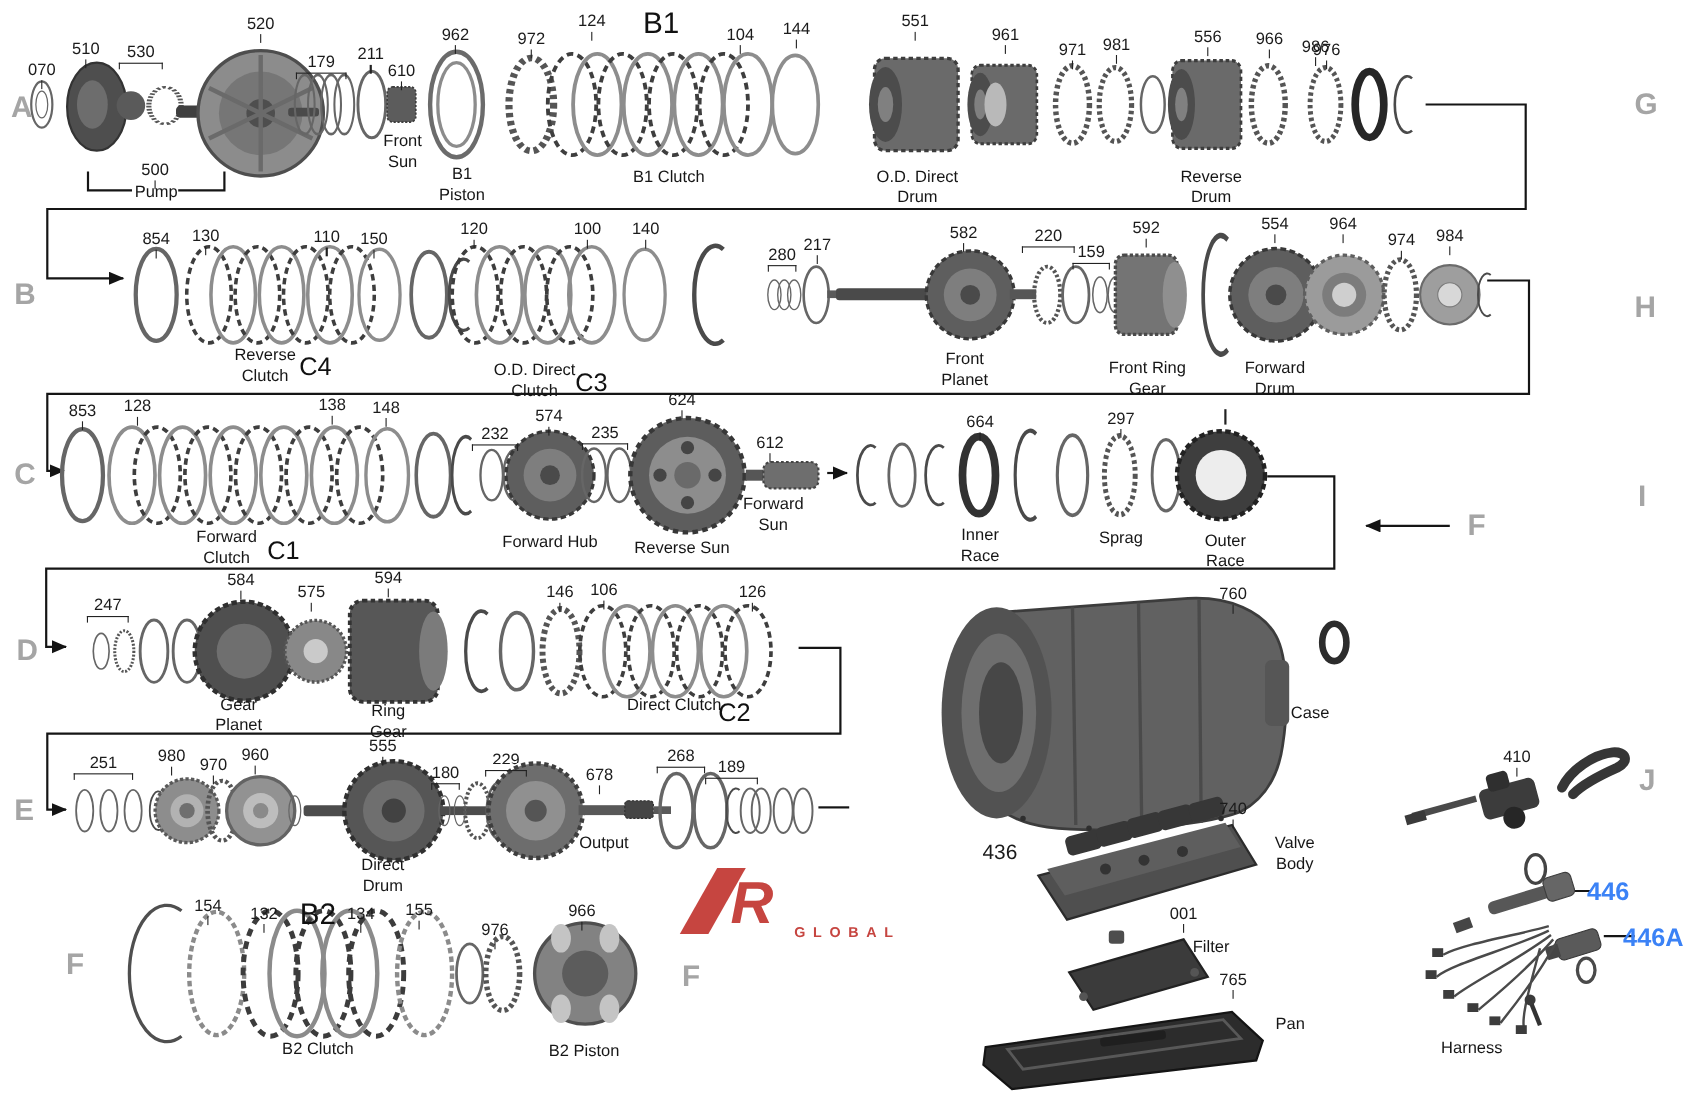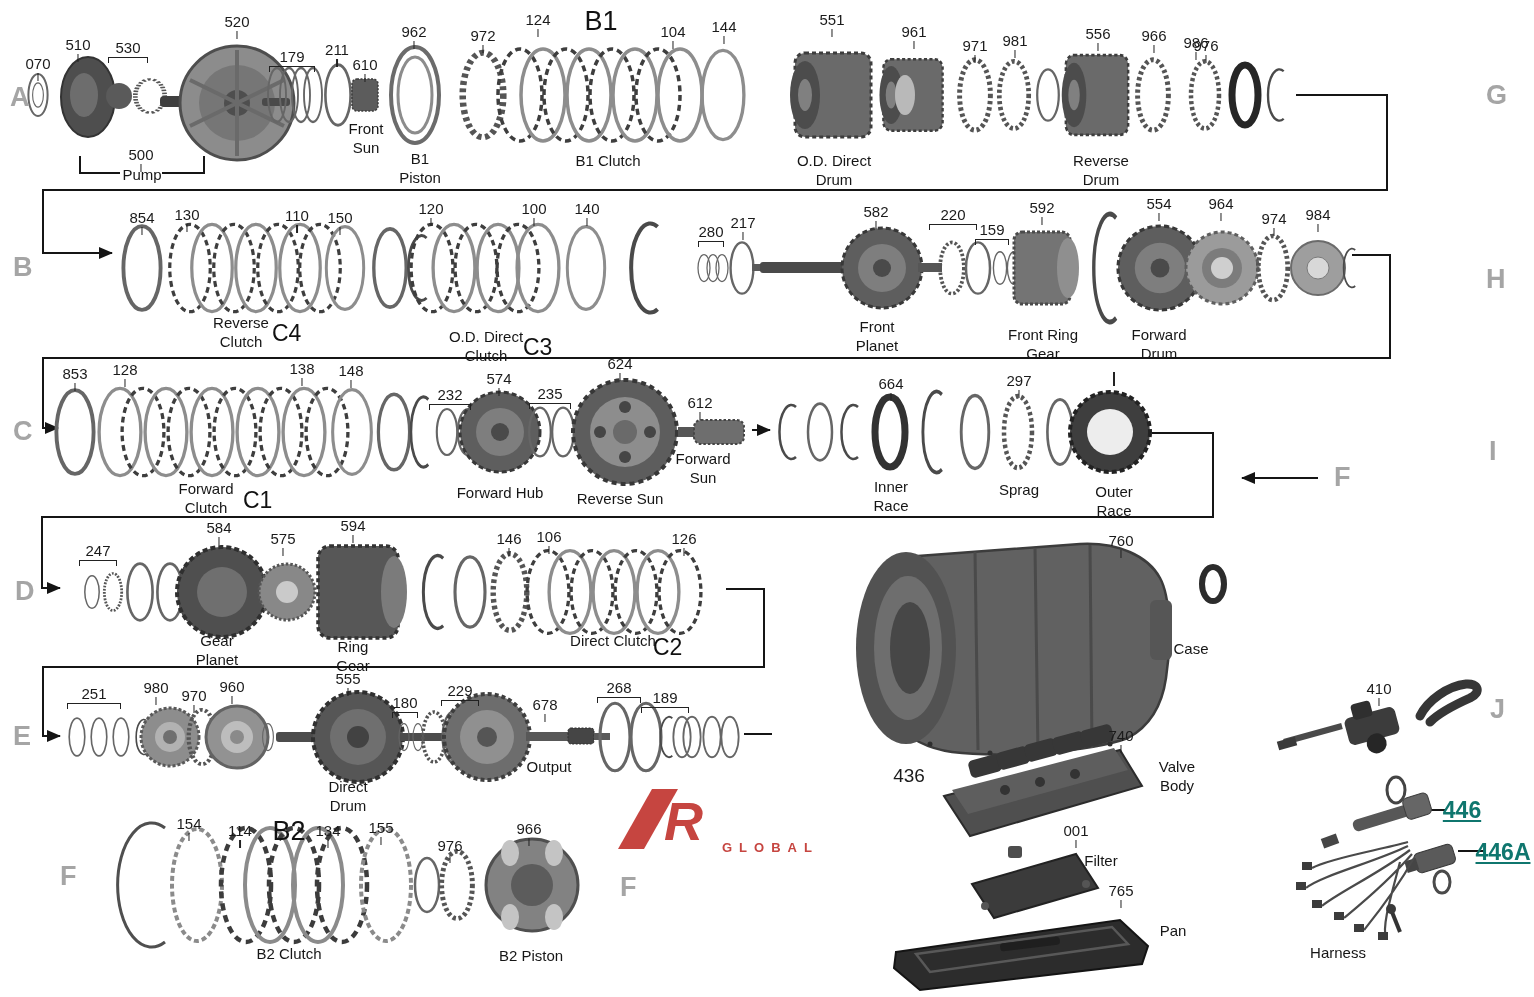--- a/index.html
+++ b/index.html
@@ -10,21 +10,21 @@
        color:#1b1b1b;text-align:center;line-height:1;z-index:4;}
   .num.t::after{content:"";display:block;width:1.5px;height:8px;background:#222;margin:2px auto 0;}
   .num.b::after{content:"";display:block;width:var(--bw,44px);height:6px;border:1.5px solid #222;
        border-bottom:none;margin:2px auto 0;box-sizing:border-box;}
   .n436{font-size:19px;}
   .pname{position:absolute;transform:translateX(-50%);font:15px/1.25 "Liberation Sans",sans-serif;
        color:#161616;text-align:center;white-space:pre-line;z-index:4;}
   .rletter{position:absolute;font:bold 27px "Liberation Sans",sans-serif;color:#a5a5a5;z-index:4;}
   .hdr{position:absolute;transform:translateX(-50%);font:27px "Liberation Sans",sans-serif;color:#111;z-index:4;}
   .chdr{position:absolute;font:23px "Liberation Sans",sans-serif;color:#111;z-index:4;}
-  .bold-num{position:absolute;transform:translateX(-50%);font:bold 23px "Liberation Sans",sans-serif;color:#0f766e;z-index:4;text-decoration:underline;}
+  .bold-num{position:absolute;transform:translateX(-50%);font:bold 23px "Liberation Sans",sans-serif;color:#3b82f6;z-index:4;}
   .stick{position:absolute;width:1.5px;background:#222;z-index:4;}
   .logo-r{position:absolute;font:bold italic 54px "Liberation Sans",sans-serif;color:#c64540;z-index:3;}
   .logo-name{position:absolute;font:bold 44px "Liberation Sans",sans-serif;color:#8f8f8f;z-index:3;}
   .logo-sub{position:absolute;font:bold 13px "Liberation Sans",sans-serif;color:#c64540;letter-spacing:7px;z-index:3;}
 </style>
 </head>
 <body>
 
 <div class="stage">
 
@@ -505,21 +505,21 @@
 <span class="pname" style="left:348px;top:778px">Direct
 Drum</span>
 <span class="num b" style="left:405px;top:695px;--bw:26px">180</span>
 <span class="num b" style="left:460px;top:683px;--bw:38px">229</span>
 <span class="num t" style="left:545px;top:697px">678</span>
 <span class="pname" style="left:549px;top:758px">Output</span>
 <span class="num b" style="left:619px;top:680px;--bw:44px">268</span>
 <span class="num b" style="left:665px;top:690px;--bw:48px">189</span>
 
 <span class="num t" style="left:189px;top:816px">154</span>
-<span class="num t" style="left:240px;top:823px">114</span>
+<span class="num t" style="left:240px;top:823px">132</span>
 <span class="hdr" style="left:289px;top:816px">B2</span>
 <span class="num t" style="left:328px;top:823px">134</span>
 <span class="num t" style="left:381px;top:820px">155</span>
 <span class="pname" style="left:289px;top:945px">B2 Clutch</span>
 <span class="num t" style="left:450px;top:838px">976</span>
 <span class="num t" style="left:529px;top:821px">966</span>
 <span class="pname" style="left:531px;top:947px">B2 Piston</span>
 
 <span class="num t" style="left:1121px;top:533px">760</span>
 <span class="pname" style="left:1191px;top:640px">Case</span>

